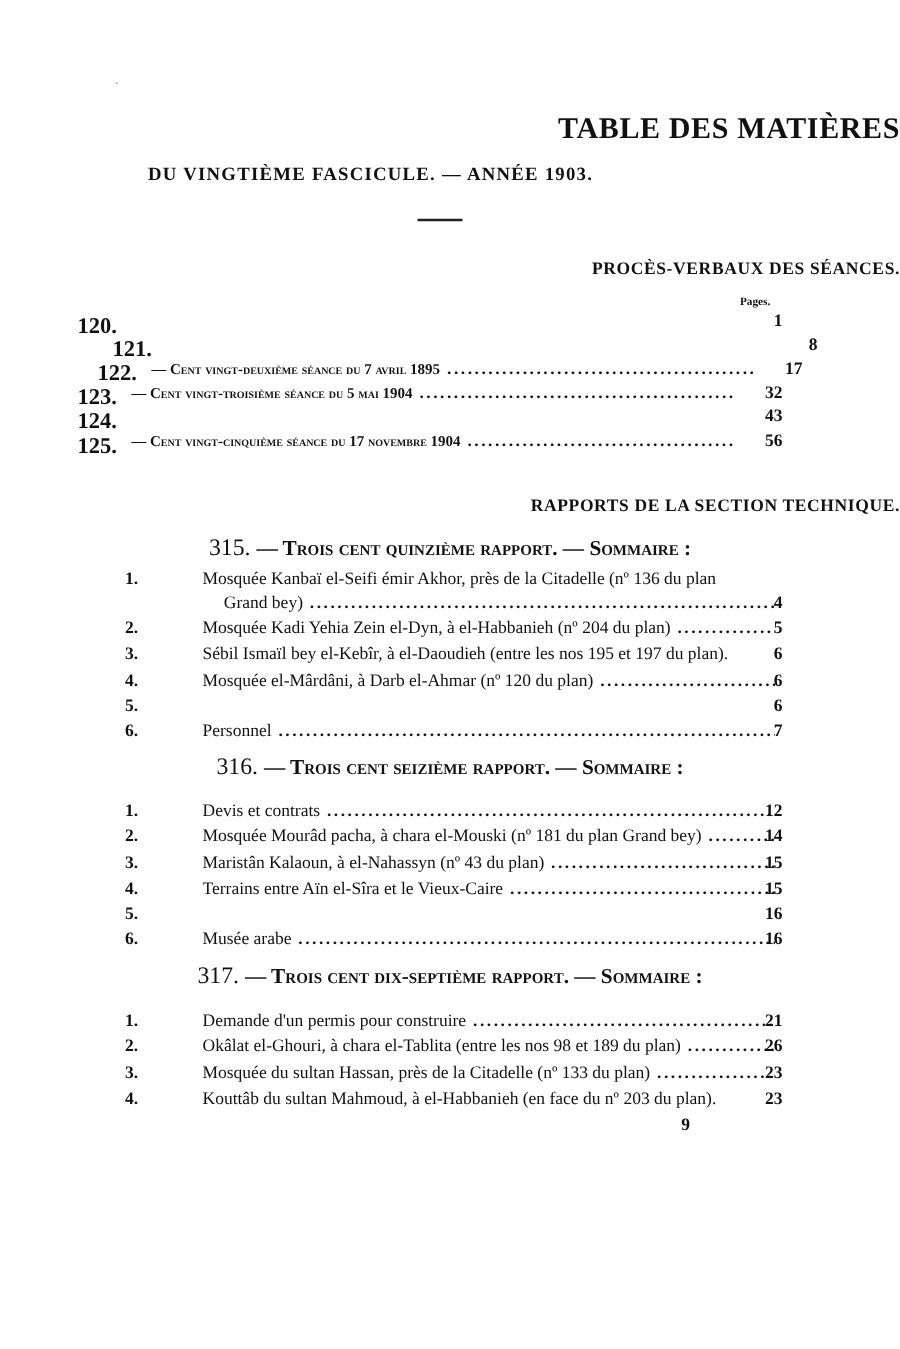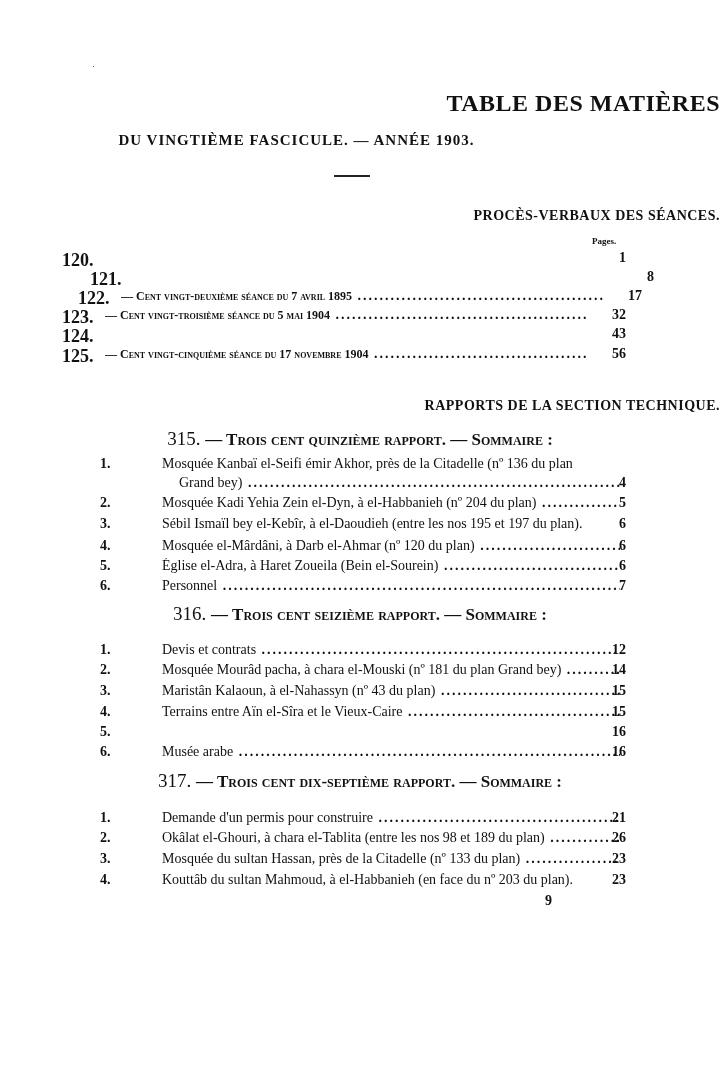--- a/index.html
+++ b/index.html
@@ -93,21 +93,20 @@
       <span class="text">Sébil Ismaïl bey el-Kebîr, à el-Daoudieh (entre les nos 195 et 197 du plan).</span>
       <span class="page">6</span>
     </div>
     <div class="item" style="top: 538px;">
       <span class="num">4.</span>
       <span class="text dots">Mosquée el-Mârdâni, à Darb el-Ahmar (nº 120 du plan)</span>
       <span class="page">6</span>
     </div>
     <div class="item" style="top: 558px;">
       <span class="num">5.</span>
-      <span class="text dots">Église el-Adra, à Haret Zoueila (Bein el-Sourein)</span>
       <span class="page">6</span>
     </div>
     <div class="item" style="top: 578px;">
       <span class="num">6.</span>
       <span class="text dots">Personnel</span>
       <span class="page">7</span>
     </div>
     <div class="rep-head" style="top: 603px;"><span>316. </span><span class="sc">— Trois cent seizième rapport. — Sommaire :</span></div>
     <div class="item" style="top: 642px;">
       <span class="num">1.</span>

